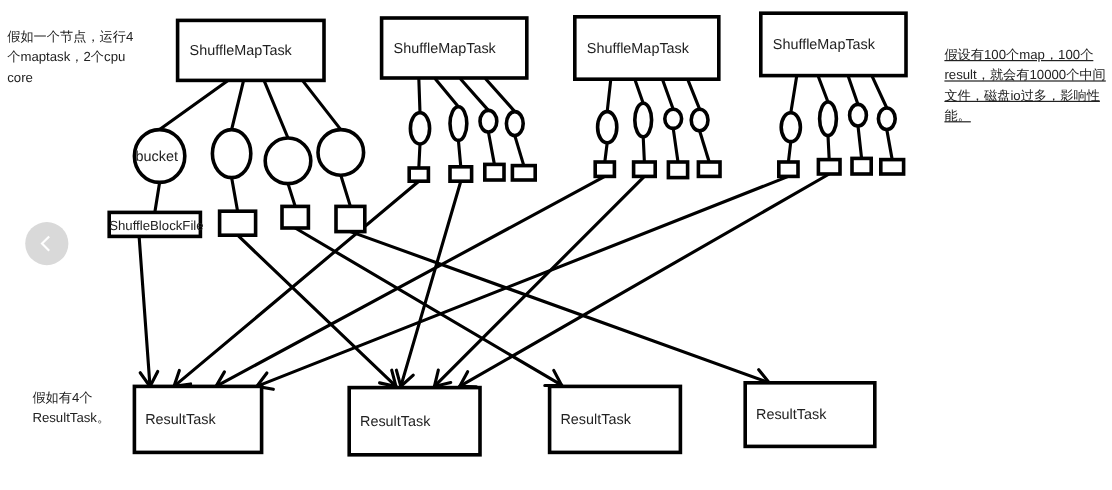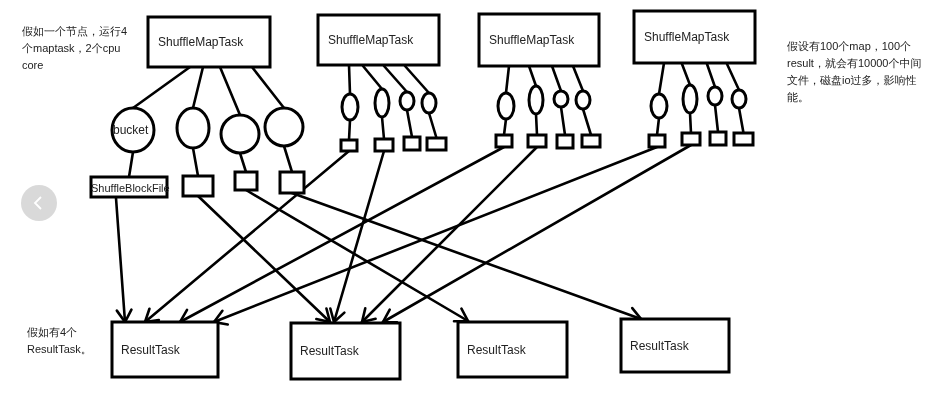--- a/index.html
+++ b/index.html
@@ -1,21 +1,21 @@
 <!DOCTYPE html>
 <html><head>
   <meta charset="utf-8">
   <style>
     html, body { margin: 0; padding: 0; background: #ffffff; }
     body { width: 927px; height: 408px; position: relative; overflow: hidden;
            font-family: "Liberation Sans", "DejaVu Sans", sans-serif; }
     #diagram { position: absolute; left: 0; top: 0; }
     .note { position: absolute; font-size: 11px; line-height: 17px; color: #222; white-space: pre-line; }
-    #note-left { left: 22px; top: 23px; width: 110px; }
-    #note-right { left: 787px; top: 38px; width: 135px; }
+    #note-left { left: 6px; top: 23px; width: 110px; }
+    #note-right { left: 787px; top: 38px; width: 135px; text-decoration: underline; }
     #note-bottom { left: 16px; top: 324px; width: 100px; margin-left: 11px; }
     #back-btn { position: absolute; left: 21px; top: 185px; width: 36px; height: 36px; border-radius: 50%;
                 background: #d9d9d9; cursor: pointer; display: flex; align-items: center; justify-content: center; }
     #back-btn svg { display: block; }
     svg text { font-family: "Liberation Sans", "DejaVu Sans", sans-serif; fill: #222; }
   </style>
 </head>
 <body>
 
 <svg id="diagram" width="927" height="408" viewBox="0 0 927 408" xmlns="http://www.w3.org/2000/svg">

